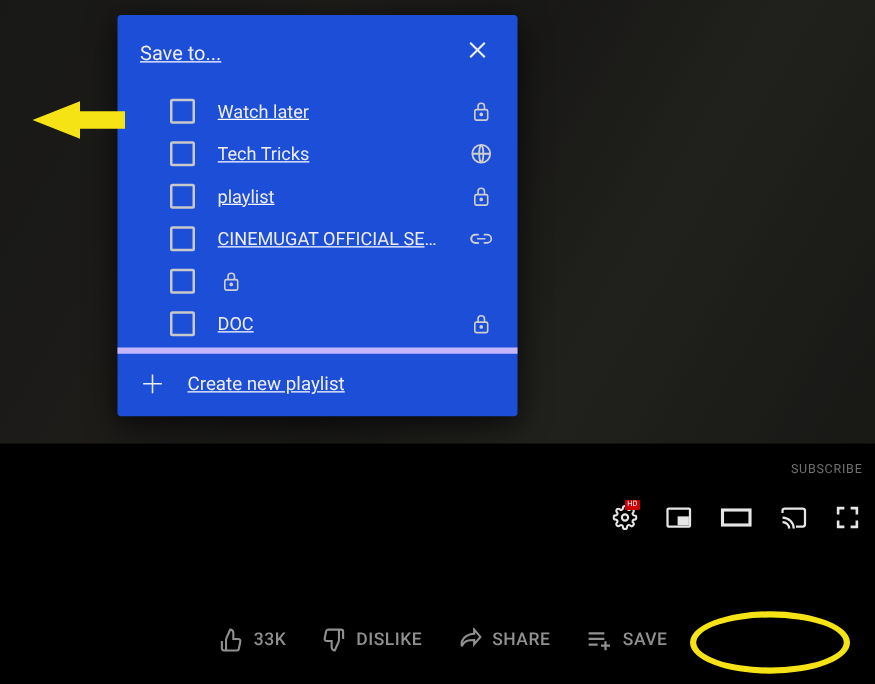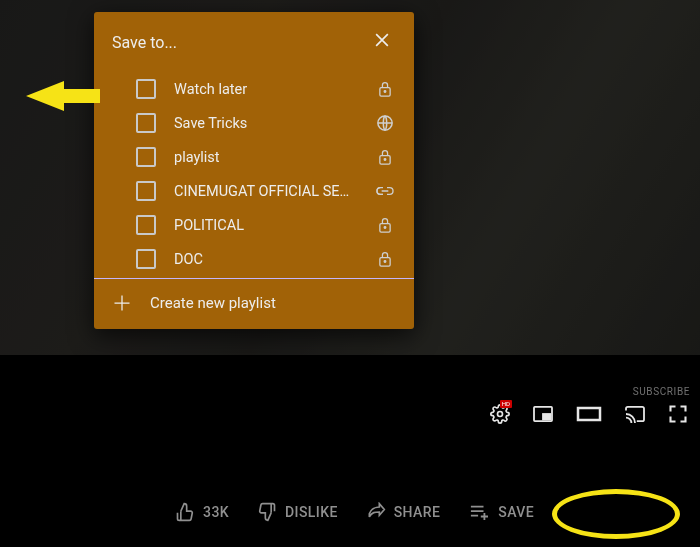--- a/index.html
+++ b/index.html
@@ -22,21 +22,21 @@
     background: linear-gradient(120deg, #121210 0%, #1a1814 30%, #13120f 50%, #20201a 70%, #12120e 100%);
     filter: contrast(0.85) brightness(0.7);
   }
   .black-band {
     position: absolute;
     left: 0; top: 355px; width: 700px; height: 90px;
     background: #000;
   }
   .subscribe {
     position: absolute;
-    right: 10px; top: 386px;
+    right: 10px; top: 370px;
     font-size: 10px;
     letter-spacing: 0.6px;
     color: #717171;
   }
   .player-controls {
     position: absolute;
     right: 12px; top: 404px;
     display: flex;
     align-items: center;
     gap: 22px;
@@ -80,24 +80,24 @@
     border: 5px solid #f6e316;
     border-radius: 50%;
     pointer-events: none;
   }
 
   
   .modal {
     position: absolute;
     left: 94px; top: 12px;
     width: 320px;
-    background: #a16207;
+    background: #1d4ed8;
     border-radius: 3px;
     box-shadow: 0 6px 24px rgba(0,0,0,0.7);
-    display: flex; flex-direction: column;
+    display: flex; flex-direction: column; text-decoration: underline;
   }
   .modal-header {
     display: flex; align-items: center; justify-content: space-between;
     padding: 14px 18px 10px 18px;
     font-size: 16px;
     color: #ededed;
   }
   .close-btn { cursor: pointer; padding: 4px; }
   .playlist-list {
     max-height: 358px;
@@ -128,21 +128,21 @@
   .pl-priv {
     flex: none;
     width: 22px;
     display: flex; justify-content: center;
     color: #cfcfcf;
   }
   .create-row {
     display: flex; align-items: center;
     gap: 18px;
     padding: 14px 18px 16px 18px;
-    border-top: 1px solid #c4b5fd;
+    border-top: 5px solid #c4b5fd;
     cursor: pointer;
     font-size: 15px;
     color: #ededed;
   }
   .plus-ico {
     width: 20px; height: 20px;
     display: flex; align-items: center; justify-content: center;
   }
 
   
@@ -238,21 +238,21 @@
           <div class="pl-priv">
             <svg width="16" height="18" viewBox="0 0 24 28" fill="none" stroke="#cfcfcf" stroke-width="2">
               <rect x="4" y="12" width="16" height="13" rx="2"></rect>
               <path d="M8 12V8a4 4 0 0 1 8 0v4"></path>
               <circle cx="12" cy="18" r="1.3" fill="#cfcfcf"></circle>
             </svg>
           </div>
         </div>
         <div class="pl-item">
           <div class="pl-checkbox"></div>
-          <div class="pl-label">Save Tricks</div>
+          <div class="pl-label">Tech Tricks</div>
           <div class="pl-priv">
             <svg width="18" height="18" viewBox="0 0 24 24" fill="none" stroke="#cfcfcf" stroke-width="2">
               <circle cx="12" cy="12" r="9.5"></circle>
               <path d="M2.5 12h19M12 2.5c3 3 3 16 0 19M12 2.5c-3 3-3 16 0 19"></path>
             </svg>
           </div>
         </div>
         <div class="pl-item">
           <div class="pl-checkbox"></div>
           <div class="pl-label">playlist</div>
@@ -269,21 +269,20 @@
           <div class="pl-label">CINEMUGAT OFFICIAL SELECTION</div>
           <div class="pl-priv">
             <svg width="20" height="12" viewBox="0 0 30 16" fill="none" stroke="#cfcfcf" stroke-width="2">
               <path d="M12 8H8a5 5 0 1 1 0-10" transform="translate(0,5)"></path>
               <path d="M12 3H8a5 5 0 1 0 0 10h4M18 3h4a5 5 0 1 1 0 10h-4M10 8h10"></path>
             </svg>
           </div>
         </div>
         <div class="pl-item">
           <div class="pl-checkbox"></div>
-          <div class="pl-label">POLITICAL</div>
           <div class="pl-priv">
             <svg width="16" height="18" viewBox="0 0 24 28" fill="none" stroke="#cfcfcf" stroke-width="2">
               <rect x="4" y="12" width="16" height="13" rx="2"></rect>
               <path d="M8 12V8a4 4 0 0 1 8 0v4"></path>
               <circle cx="12" cy="18" r="1.3" fill="#cfcfcf"></circle>
             </svg>
           </div>
         </div>
         <div class="pl-item">
           <div class="pl-checkbox"></div>

